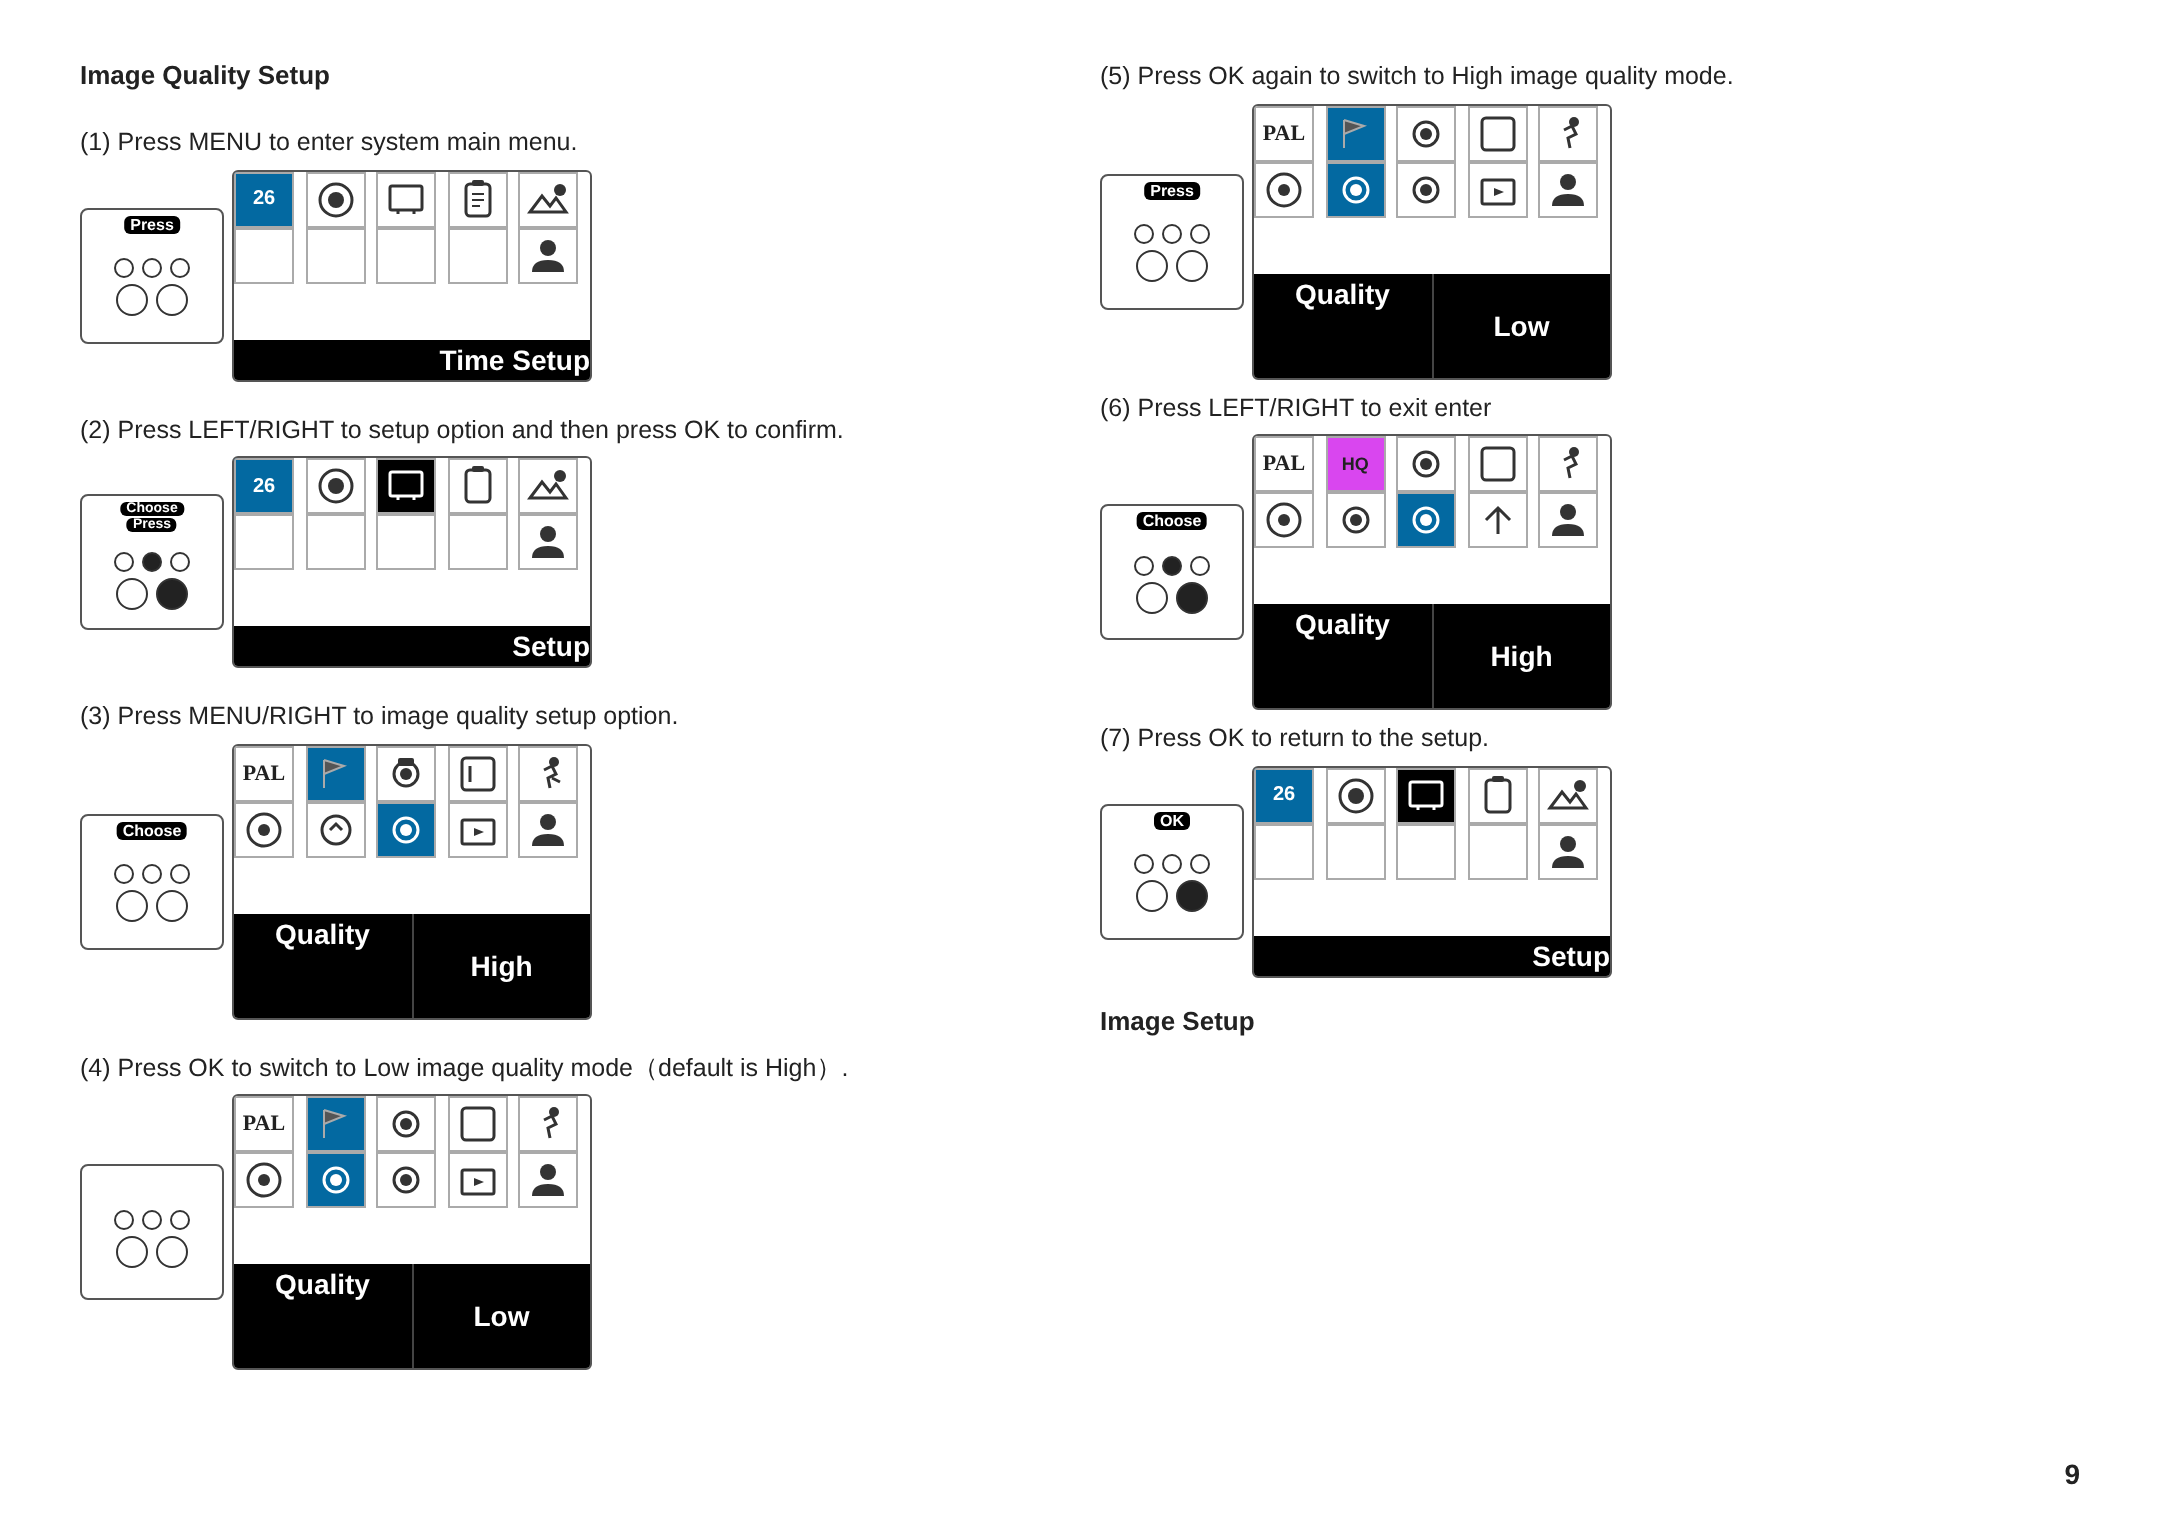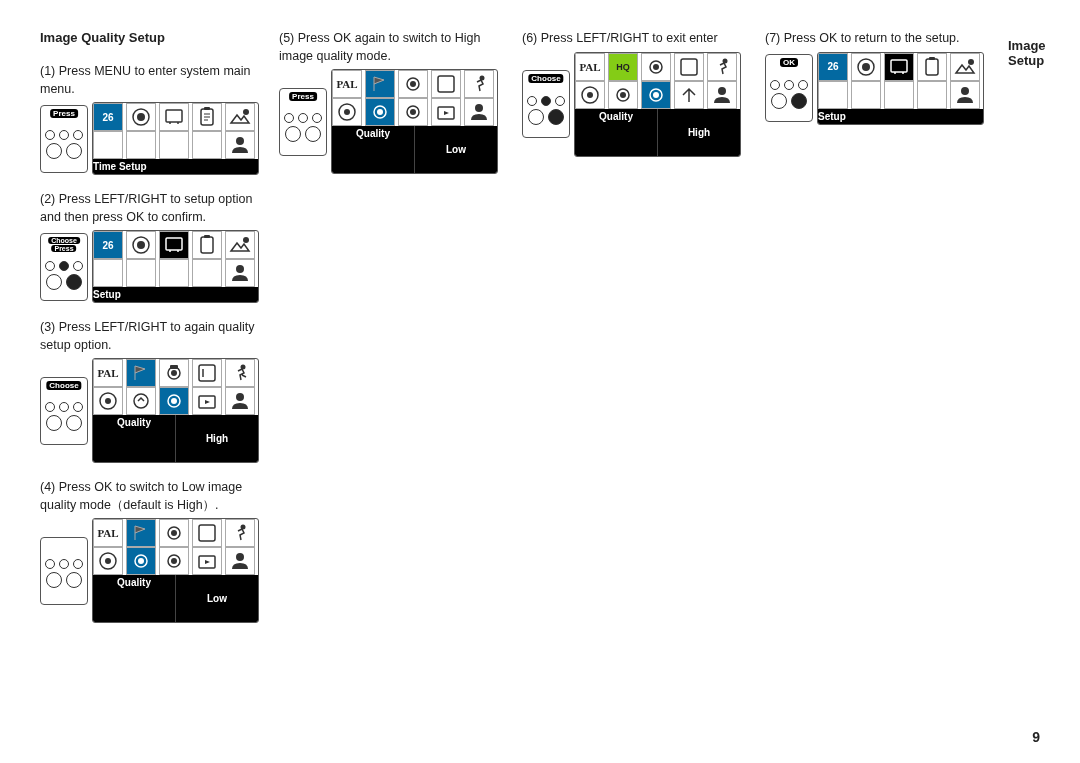--- a/index.html
+++ b/index.html
@@ -24,22 +24,22 @@
     .left-col {
       flex: 1;
       display: flex;
       flex-direction: column;
       gap: 10px;
     }
 
     .right-col {
       flex: 1;
       display: flex;
-      flex-direction: row;
-      gap: 24px;
+      flex-direction: column;
+      gap: 0;
     }
 
     .section-title {
       font-weight: bold;
       font-size: 13px;
       margin-bottom: 2px;
     }
 
     .step-text {
       font-size: 12.5px;
@@ -54,21 +54,21 @@
     }
 
     .diagram-row {
       display: flex;
       align-items: center;
       gap: 4px;
     }
 
     
     .remote-box {
-      width: 48px;
+      width: 72px;
       height: 68px;
       border: 1.5px solid #555;
       border-radius: 4px;
       background: #fff;
       display: flex;
       flex-direction: column;
       align-items: center;
       justify-content: center;
       position: relative;
     }
@@ -124,21 +124,21 @@
       width: 16px;
       height: 16px;
     }
 
     
     .menu-box {
       border: 1.5px solid #555;
       border-radius: 3px;
       overflow: hidden;
       background: #fff;
-      width: 167px;
+      width: 180px;
     }
 
     .menu-grid {
       display: grid;
       grid-template-columns: repeat(5, 1fr);
       gap: 0;
     }
 
     .menu-cell {
       border: 0.5px solid #aaa;
@@ -159,40 +159,41 @@
 
     .menu-cell.selected-bar {
       background: #000;
       color: #fff;
     }
 
     .menu-footer {
       display: flex;
       background: #000;
       color: #fff;
-      font-size: 10px;
+      font-size: 14px;
       font-weight: bold;
+      margin-top: 28px;
     }
 
     .menu-footer-left {
       flex: 1;
       text-align: center;
       padding: 2px 0;
       border-right: 1px solid #444;
     }
 
     .menu-footer-right {
       flex: 1;
       text-align: center;
       padding: 18px 0;
     }
 
     .menu-footer-full {
       flex: 1;
-      text-align: left;
+      text-align: right;
       padding: 2px 0;
     }
 
     
     .page-number {
       position: absolute;
       bottom: 18px;
       right: 40px;
       font-size: 14px;
       font-weight: bold;
@@ -347,21 +348,21 @@
           </div>
           <div class="menu-footer">
             <div class="menu-footer-full">Setup</div>
           </div>
         </div>
       </div>
     </div>
 
     <div class="step-block">
       <div class="step-text">
-        (3)   <span>Press LEFT/RIGHT to again quality setup option.</span>
+        (3)   <span>Press MENU/RIGHT to image quality setup option.</span>
       </div>
       <div class="diagram-row">
         <div class="remote-box">
           <span class="remote-label">Choose</span>
           <div class="remote-buttons">
             <div class="btn-row">
               <div class="circle-btn small"></div>
               <div class="circle-btn small"></div>
               <div class="circle-btn small"></div>
             </div>
@@ -626,21 +627,21 @@
             <div class="btn-row">
               <div class="circle-btn large"></div>
               <div class="circle-btn large filled"></div>
             </div>
           </div>
         </div>
 
         <div class="menu-box">
           <div class="menu-grid">
             <div class="menu-cell" style="font-weight:bold;font-family:serif;font-size:11px;">PAL</div>
-            <div class="menu-cell" style="font-size:9px;font-weight:bold;background:#84cc16;">HQ</div>
+            <div class="menu-cell" style="font-size:9px;font-weight:bold;background:#d946ef;">HQ</div>
             <div class="menu-cell">
               <svg width="20" height="18" viewBox="0 0 20 18">
                   <circle cx="10" cy="9" r="6" stroke="#333" stroke-width="1.5" fill="none"></circle>
                   <circle cx="10" cy="9" r="3" fill="#333"></circle>
                 </svg>
             </div>
             <div class="menu-cell">
               <svg width="18" height="18" viewBox="0 0 18 18">
                   <rect x="1" y="1" width="16" height="16" rx="2" stroke="#333" stroke-width="1.5" fill="none"></rect>
                 </svg>

